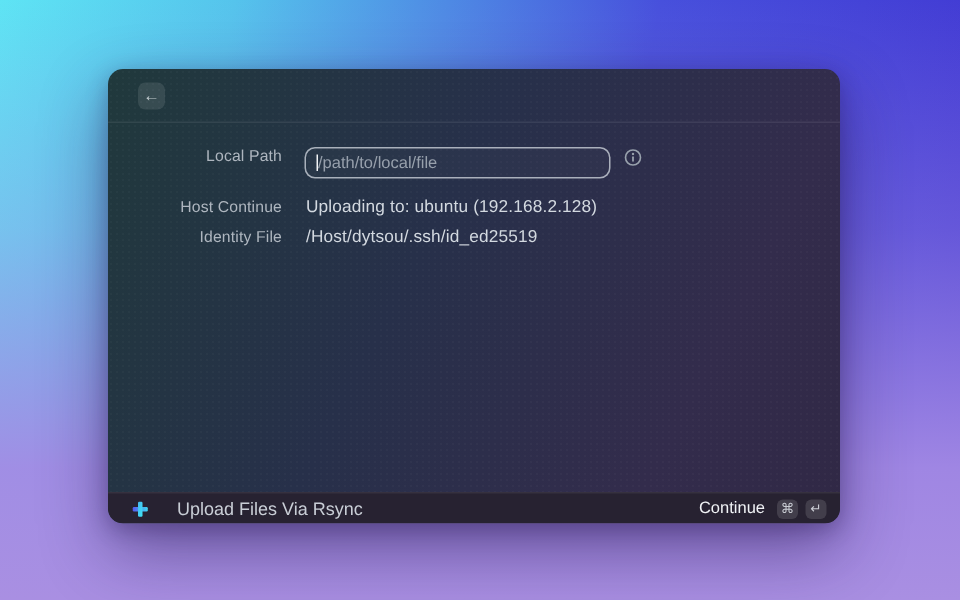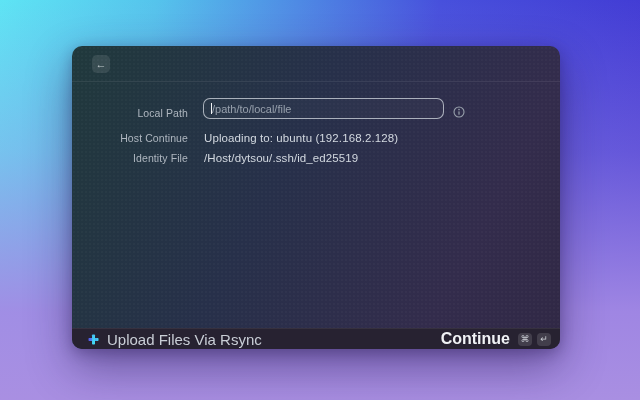--- a/index.html
+++ b/index.html
@@ -55,39 +55,39 @@
     font-family: "Liberation Sans", sans-serif;
     padding: 0;
   }
 
   .modal-body {
     flex: 1 1 auto;
     padding: 16px 0 0 20px;
   }
   .form-row {
     display: flex;
-    align-items: flex-end;
+    align-items: flex-start;
   }
   .form-row + .form-row { margin-top: 13px; }
   .form-row.row-3 { margin-top: 8px; }
   .form-label {
     width: 96px;
     flex: 0 0 auto;
     text-align: right;
     font-size: 10.5px;
     font-weight: 500;
     color: #aeb6bf;
     letter-spacing: 0.1px;
   }
   .input-wrap {
     position: relative;
     margin-left: 15px;
   }
   .path-input {
-    width: 241px; height: 21px;
+    width: 204px; height: 21px;
     background: rgba(255,255,255,0.02);
     border: 1px solid rgba(199,205,214,0.82);
     border-radius: 7px;
     padding: 0 8px;
     font-size: 11px;
     color: #e8eaee;
     font-family: "Liberation Sans", sans-serif;
     outline: none;
   }
   .path-input::placeholder { color: #97a0ac; opacity: 1; }
@@ -120,29 +120,29 @@
     display: flex;
     align-items: center;
     padding: 0 9px 0 16px;
   }
   .app-icon {
     width: 11px; height: 11px;
     display: inline-flex;
     flex: 0 0 auto;
   }
   .footer-title {
-    margin-left: 8px;
-    font-size: 15px;
+    margin-left: 19px;
+    font-size: 12px;
     font-weight: 500;
     color: #c9ced6;
     flex: 1 1 auto;
   }
   .continue-btn {
-    font-size: 16px;
-    font-weight: 700;
+    font-size: 11px;
+    font-weight: 400;
     color: #f0f2f5;
     cursor: pointer;
   }
   .key-badge {
     margin-left: 5px;
     min-width: 14px; height: 13px;
     padding: 0 2px;
     border-radius: 4px;
     background: rgba(255,255,255,0.13);
     color: #c9ccd3;

